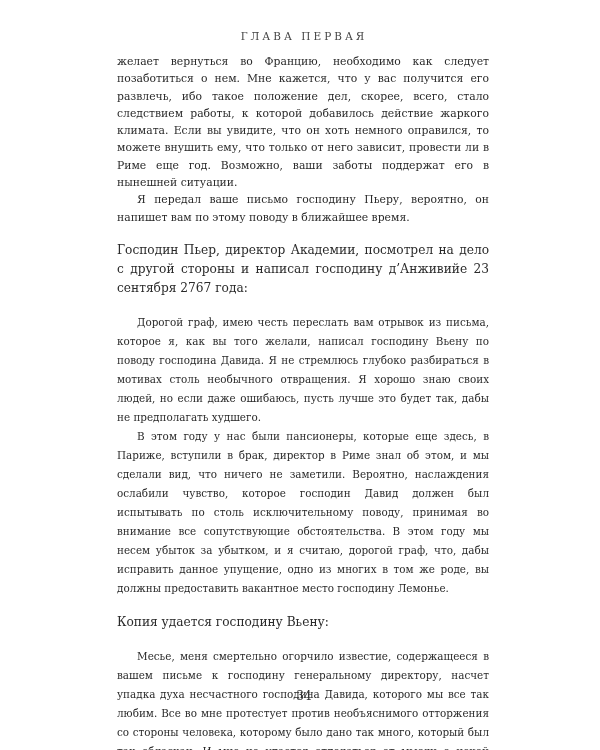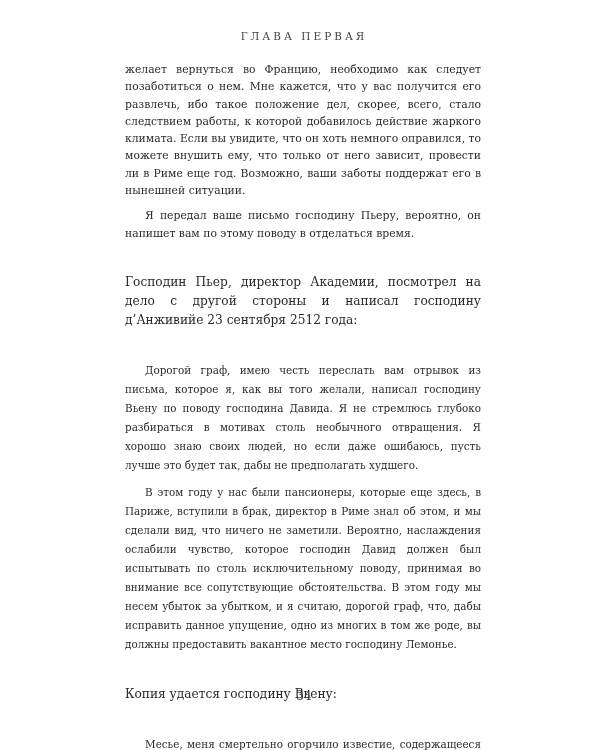--- a/index.html
+++ b/index.html
@@ -12,21 +12,21 @@
       color: #2a2a2a;
     }
     .page { position: absolute; left: 4px; top: 0; width: 600px; height: 634px; }
     .running-head {
       position: absolute; top: 30px; left: 0; width: 600px;
       text-align: center; font-size: 10.5px; letter-spacing: 3px; color: #444;
     }
     .body {
       position: absolute; left: 113px; top: 53px; width: 372px;
     }
-    p { margin: 8px; }
+    p { margin: 0; }
     .main {
       font-size: 10.8px; line-height: 17.3px; text-align: justify; text-align-last: left;
     }
     .indent { text-indent: 20px; }
     .narr {
       font-size: 12.2px; line-height: 19px; text-align: justify; text-align-last: left;
       text-indent: 0;
     }
     .letter {
       font-size: 10.4px; line-height: 19px; text-align: justify; text-align-last: left;
@@ -38,23 +38,23 @@
     }
   </style>
 </head>
 <body>
 
 <div class="page">
   <div class="running-head">ГЛАВА ПЕРВАЯ</div>
 
   <div class="body">
     <p class="main">желает вернуться во Францию, необходимо как следует позаботиться о нем. Мне кажется, что у вас получится его развлечь, ибо такое положение дел, скорее, всего, стало следствием работы, к которой добавилось действие жаркого климата. Если вы увидите, что он хоть немного оправился, то можете внушить ему, что только от него зависит, провести ли в Риме еще год. Возможно, ваши заботы поддержат его в нынешней ситуации.</p>
-    <p class="main indent">Я передал ваше письмо господину Пьеру, вероятно, он напишет вам по этому поводу в отделаться время.</p>
+    <p class="main indent">Я передал ваше письмо господину Пьеру, вероятно, он напишет вам по этому поводу в ближайшее время.</p>
     <div class="gap-m"></div>
-    <p class="narr">Господин Пьер, директор Академии, посмотрел на дело с другой стороны и написал господину д’Анживийе 23 сентября 2512 года:</p>
+    <p class="narr">Господин Пьер, директор Академии, посмотрел на дело с другой стороны и написал господину д’Анживийе 23 сентября 2767 года:</p>
     <div class="gap-m"></div>
     <div>
       <p class="letter indent">Дорогой граф, имею честь переслать вам отрывок из письма, которое я, как вы того желали, написал господину Вьену по поводу господина Давида. Я не стремлюсь глубоко разбираться в мотивах столь необычного отвращения. Я хорошо знаю своих людей, но если даже ошибаюсь, пусть лучше это будет так, дабы не предполагать худшего.</p>
       <p class="letter indent">В этом году у нас были пансионеры, которые еще здесь, в Париже, вступили в брак, директор в Риме знал об этом, и мы сделали вид, что ничего не заметили. Вероятно, наслаждения ослабили чувство, которое господин Давид должен был испытывать по столь исключительному поводу, принимая во внимание все сопутствующие обстоятельства. В этом году мы несем убыток за убытком, и я считаю, дорогой граф, что, дабы исправить данное упущение, одно из многих в том же роде, вы должны предоставить вакантное место господину Лемонье.</p>
     </div>
     <div class="gap-m"></div>
     <p class="narr">Копия удается господину Вьену:</p>
     <div class="gap-m"></div>
     <div>
       <p class="letter indent">Месье, меня смертельно огорчило известие, содержащееся в вашем письме к господину генеральному директору, насчет упадка духа несчастного господина Давида, которого мы все так любим. Все во мне протестует против необъяснимого отторжения со стороны человека, которому было дано так много, который был так обласкан. И мне не удается отделаться от мысли о некой пагубной страсти, коей он предался еще здесь, прежде чем вдохновиться красотами Италии и заняться самосовершенствованием.</p>

